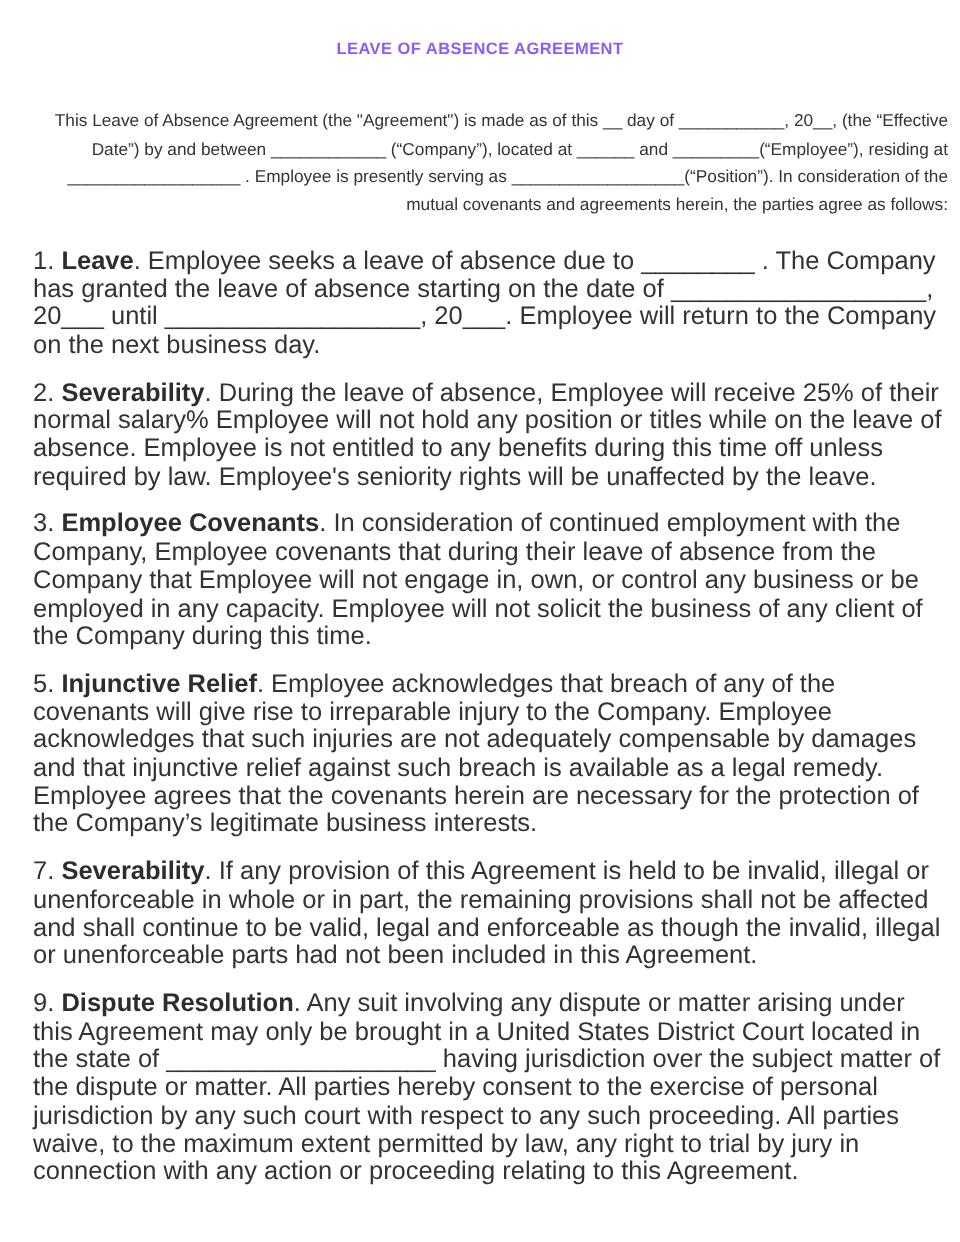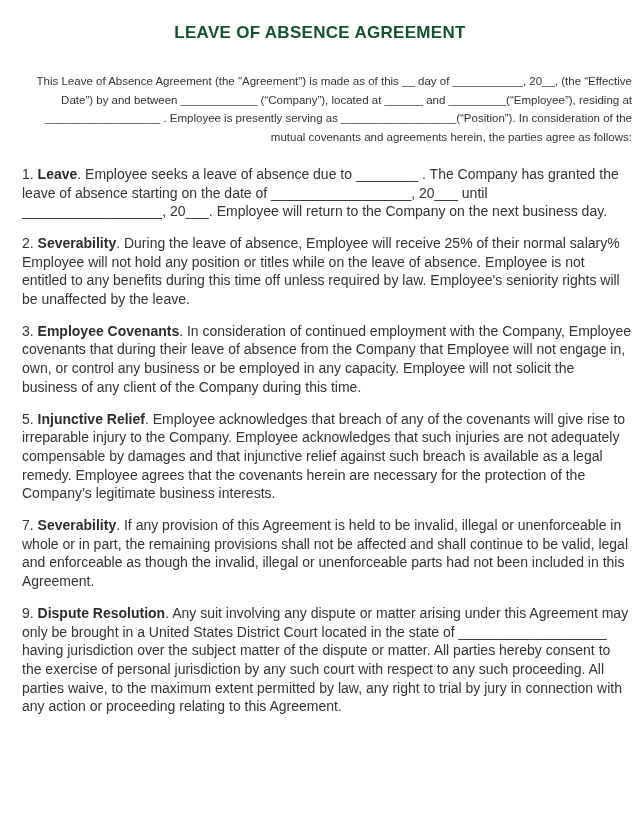--- a/index.html
+++ b/index.html
@@ -14,40 +14,40 @@
     font-family: "Liberation Sans", sans-serif;
     color: #333333;
   }
   .page {
     width: 640px;
     height: 828px;
     background: #ffffff;
     box-sizing: border-box;
   }
   h1.doc-title {
-    font-size: 17px;
+    font-size: 11px;
     font-weight: bold;
     text-align: center;
     letter-spacing: 0.3px;
     margin: 22px 0 0 0;
     line-height: 22px;
-    color: #14532d;
+    color: #8b5cf6;
   }
   p.intro {
     font-size: 11.5px;
     line-height: 18.7px;
     margin: 28px 8px 18px 8px;
     color: #333333;
     text-align: right;
   }
   .sections {
     margin: 0 8px 0 22px;
   }
   p.section {
-    font-size: 14px;
+    font-size: 17px;
     line-height: 18.7px;
     margin: 0 0 13px 0;
     color: #333333;
   }
   p.section strong {
     font-weight: bold;
     color: #2d2d2d;
   }
 </style>
 </head>

